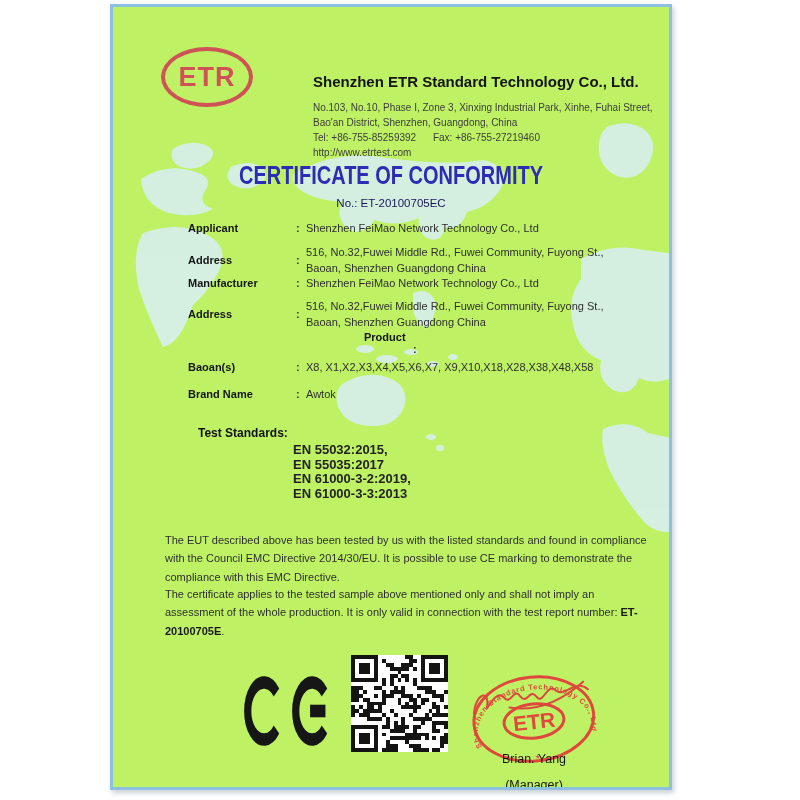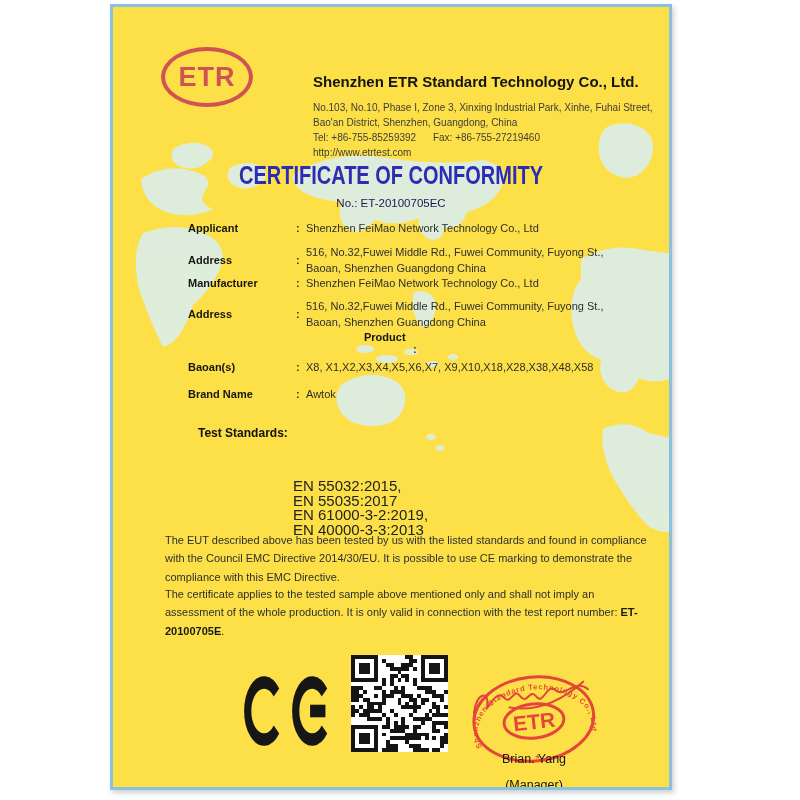--- a/index.html
+++ b/index.html
@@ -1,19 +1,19 @@
 <!DOCTYPE html>
 <html><head>
 <meta charset="utf-8">
 <style>
   html,body{margin:0;padding:0;background:#ffffff;}
   body{width:800px;height:800px;position:relative;overflow:hidden;
        font-family:"Liberation Sans", sans-serif;}
   .page{position:absolute;left:110px;top:4px;width:556px;height:780px;
-        border:3px solid #8cc0e0;background:#fde047;overflow:hidden;
+        border:3px solid #8cc0e0;background:#bef264;overflow:hidden;
         box-shadow:2px 3px 5px rgba(140,150,160,.45);}
   .worldmap{position:absolute;left:0;top:0;width:562px;height:786px;pointer-events:none;}
 
   
   .logo{position:absolute;left:48px;top:40px;width:84px;height:52px;
         border:4px solid #cf5356;border-radius:50%;
         display:flex;align-items:center;justify-content:center;}
   .logo span{color:#cf5356;font-weight:bold;font-size:27px;letter-spacing:1px;}
   .company{position:absolute;left:200px;top:66px;width:350px;}
   .company .cname{font-size:15px;font-weight:bold;color:#141414;margin-bottom:10px;}
@@ -30,21 +30,21 @@
   
   .row{position:absolute;left:75px;width:460px;display:flex;align-items:center;}
   .flabel{width:108px;font-size:11px;font-weight:bold;color:#151515;flex:none;}
   .fcolon{width:10px;font-size:11px;font-weight:bold;color:#333;flex:none;}
   .fvalue{width:320px;font-size:11px;color:#2e2e2e;line-height:16px;}
   .nowrap .fvalue{white-space:nowrap;}
   .r1{top:213px;} .r2{top:237px;} .r3{top:268px;} .r4{top:291px;}
   .r5{top:324px;flex-direction:column;} .r6{top:352px;} .r7{top:379px;}
 
   .ts-label{position:absolute;left:85px;top:419px;font-size:12px;font-weight:bold;color:#111;}
-  .standards{position:absolute;left:180px;top:472px;font-size:15px;font-weight:normal;
+  .standards{position:absolute;left:180px;top:436px;font-size:13px;font-weight:bold;
              color:#222;line-height:14.7px;}
 
   .para{position:absolute;left:52px;width:484px;font-size:11px;color:#2e2e2e;line-height:18.3px;}
   .p1{top:524px;} .p2{top:578px;}
   .para b{color:#191919;}
 
   
   .ce{position:absolute;left:127px;top:662px;}
   .qr{position:absolute;left:238px;top:648px;width:97px;height:97px;}
   .stamp{position:absolute;left:350px;top:658px;width:142px;height:112px;
@@ -132,21 +132,21 @@
     <span class="flabel">Brand Name</span>
     <span class="fcolon">:</span>
     <span class="fvalue">Awtok</span>
   </div>
 
   <div class="ts-label">Test Standards:</div>
   <div class="standards">
     <div>EN 55032:2015,</div>
     <div>EN 55035:2017</div>
     <div>EN 61000-3-2:2019,</div>
-    <div>EN 40000-3-3:2013</div>
+    <div>EN 61000-3-3:2013</div>
   </div>
 
   <div class="para p1">The EUT described above has been tested by us with the listed standards and found in compliance with the Council EMC Directive 2014/30/EU. It is possible to use CE marking to demonstrate the compliance with this EMC Directive.</div>
   <div class="para p2"><span>The certificate applies to the tested sample above mentioned only and shall not imply an assessment of the whole production. It is only valid in connection with the test report number: </span><b>ET-20100705E</b><span>.</span></div>
 
   <svg class="ce" width="96" height="84" viewBox="0 0 200 100" preserveAspectRatio="none" xmlns="http://www.w3.org/2000/svg">
     <g fill="none" stroke="#161616" stroke-width="15">
       <path d="M 76 28 A 34 34 0 1 0 76 72"></path>
       <path d="M 176 28 A 34 34 0 1 0 176 72"></path>
       <path d="M 146 50 H 178"></path>

